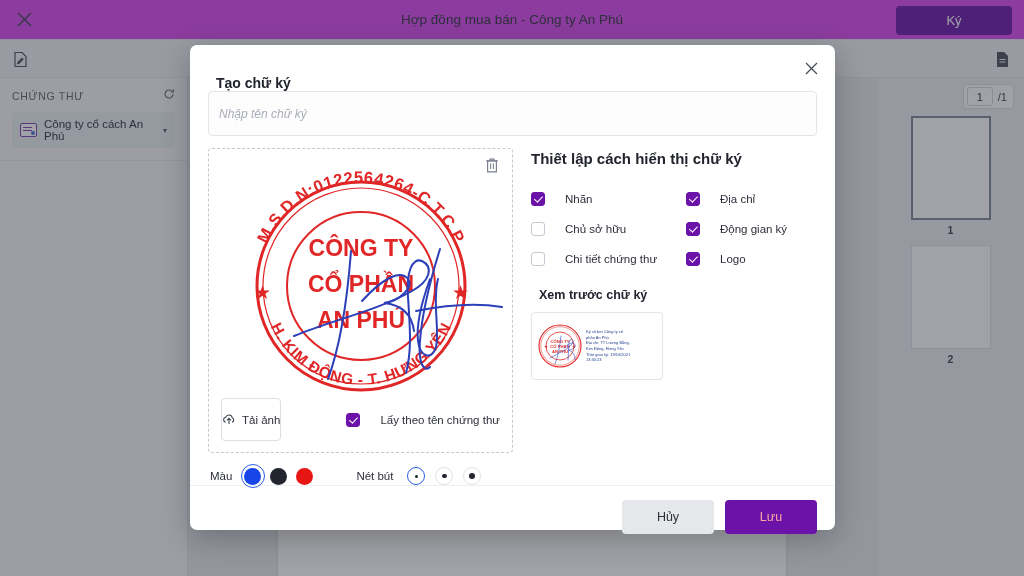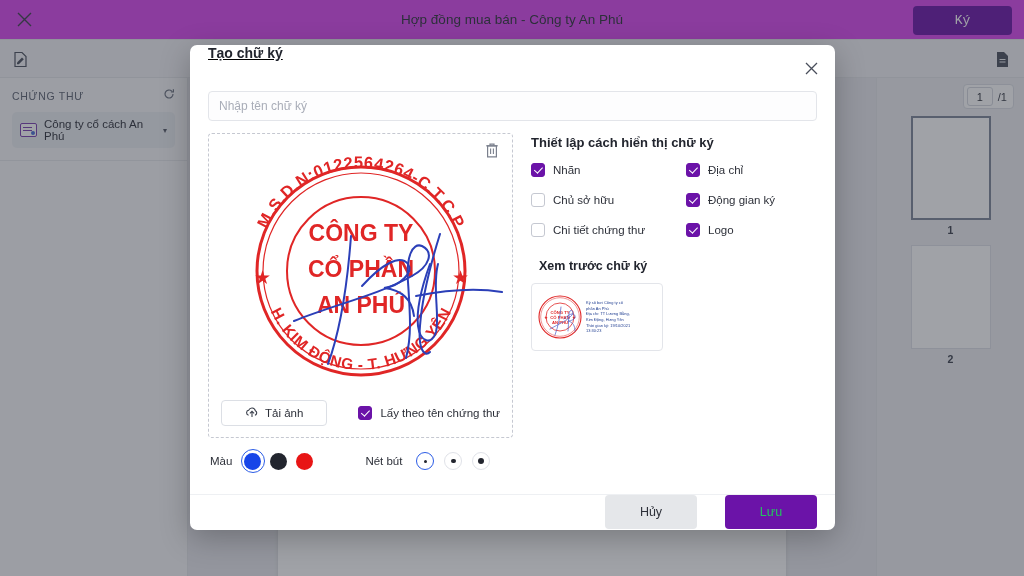--- a/index.html
+++ b/index.html
@@ -21,23 +21,23 @@
   }
   .topbar-close {
     width: 48px; height: 40px; display: flex; align-items: center; justify-content: center;
     color: #3b3f4a; font-size: 17px; line-height: 1; cursor: pointer;
   }
   .topbar-title {
     position: absolute; left: 0; right: 0; text-align: center;
     font-size: 13.5px; color: #2d3039; pointer-events: none;
   }
   .sign-btn {
-    position: absolute; right: 12px; top: 6px; width: 99px; height: 29px;
+    position: absolute; right: 12px; top: 6px; width: 116px; height: 29px;
     background: #6b13a8; color: #fff; border: none; border-radius: 4px;
-    font-size: 13px; font-family: Liberation Mono, monospace; cursor: pointer;
+    font-size: 13px; font-family: Liberation Sans, sans-serif; cursor: pointer;
     display: flex; align-items: center; justify-content: center;
   }
 
   .toolstrip {
     position: absolute; left: 0; top: 40px; width: 1024px; height: 38px;
     background: #f2f3f6; border-bottom: 1px solid #e3e5ea;
   }
   .toolstrip .tool {
     position: absolute; top: 7px; width: 24px; height: 24px;
     display: flex; align-items: center; justify-content: center;
@@ -116,35 +116,36 @@
 
   
   #overlay { position: absolute; inset: 0; background: rgba(45,48,60,.45); }
 
   .modal {
     position: absolute; left: 190px; top: 45px; width: 645px; height: 485px;
     background: #fff; border-radius: 7px; box-shadow: 0 8px 30px rgba(0,0,0,.25);
     display: flex; flex-direction: column;
   }
   .modal-head {
-    height: 46px; flex: 0 0 auto; display: flex; align-items: flex-start;
-    padding: 0 18px; position: relative; text-decoration: underline;
+    height: 46px; flex: 0 0 auto; display: flex; align-items: flex-end;
+    padding: 0 26px; position: relative;
   }
   .modal-title { font-size: 14px; color: #22252e; font-weight: bold; }
   .modal-close {
     position: absolute; right: 14px; top: 13px; width: 20px; height: 20px;
     display: flex; align-items: center; justify-content: center;
     color: #494e5b; font-size: 15px; cursor: pointer;
   }
   .modal-body { flex: 1 1 auto; padding: 0 18px; }
 
   .name-input {
-    width: 100%; height: 30px; border: 1px solid #e3e5ea; border-radius: 4px;
+    width: 100%; height: 45px; border: 1px solid #e3e5ea; border-radius: 4px;
     padding: 0 10px; font-size: 12px; color: #2d3039; font-family: inherit;
     background: #fdfdfe;
+    font-style: italic;
   }
   .name-input::placeholder { color: #a9adb8; }
 
   .body-cols { display: flex; gap: 18px; margin-top: 12px; }
 
   .draw-pane {
     width: 305px; flex: 0 0 auto; border: 1px dashed #c5c8d1; border-radius: 4px;
     position: relative; height: 305px; background: #fff;
   }
   .trash {
@@ -153,39 +154,39 @@
   }
   .stamp-holder {
     position: absolute; left: 0; right: 0; top: 0; height: 248px;
     display: flex; align-items: center; justify-content: center; overflow: hidden;
   }
   .draw-footer {
     position: absolute; left: 12px; right: 12px; bottom: 11px;
     display: flex; align-items: center; justify-content: space-between;
   }
   .upload-btn {
-    display: flex; align-items: center; gap: 6px; height: 26px; padding: 0 23px;
+    display: flex; align-items: center; gap: 6px; height: 43px; padding: 0 0;
     border: 1px solid #dcdfe5; border-radius: 4px; background: #fff;
     font-size: 11.5px; color: #2d3039; font-family: inherit; cursor: pointer;
   }
 
-  .chk { display: flex; align-items: center; gap: 8px; cursor: pointer; }
+  .chk { display: flex; align-items: center; gap: 20px; cursor: pointer; }
   .box {
     width: 14px; height: 14px; border-radius: 3px; border: 1.4px solid #c5c8d1;
     background: #fff; flex: 0 0 auto; position: relative;
   }
   .box.on { background: #6b13a8; border-color: #6b13a8; }
   .box.on::after {
     content: ""; position: absolute; left: 4px; top: 1px; width: 3.5px; height: 7px;
     border: solid #fff; border-width: 0 1.7px 1.7px 0; transform: rotate(43deg);
   }
   .chk-label { font-size: 11.5px; color: #2d3039; }
 
   .opt-pane { flex: 1 1 auto; padding-top: 2px; }
-  .opt-title { font-size: 13px; font-weight: bold; color: #22252e; margin-bottom: 13px; }
+  .opt-title { font-size: 15px; font-weight: bold; color: #22252e; margin-bottom: 25px; }
   .opt-grid {
     display: grid; grid-template-columns: 155px 1fr; row-gap: 16px;
   }
   .prev-title { font-size: 12.5px; font-weight: bold; color: #22252e; margin: 22px 8px 10px; }
   .prev-card {
     width: 132px; height: 68px; border: 1px solid #e3e5ea; border-radius: 4px;
     background: #fff; display: flex; align-items: center; padding: 4px 5px; gap: 3px;
   }
   .prev-stamp { width: 46px; height: 56px; flex: 0 0 auto; position: relative; }
   .prev-text {
@@ -207,30 +208,30 @@
   }
   .pens { display: flex; align-items: center; gap: 10px; margin-left: 4px; }
   .pen {
     width: 18px; height: 18px; border-radius: 50%; border: 1px solid #e0e2e8;
     background: #fff; display: flex; align-items: center; justify-content: center; cursor: pointer;
   }
   .pen.sel { border-color: #2b5ce6; }
   .pen i { display: block; border-radius: 50%; background: #22252e; }
 
   .modal-foot {
-    height: 62px; flex: 0 0 auto; display: flex; 
-    justify-content: flex-end; gap: 28px; padding: 0 18px; border-top: 1px solid #eef0f3; margin-top: 24px;
+    height: 62px; flex: 0 0 auto; display: flex; align-items: center;
+    justify-content: flex-end; gap: 11px; padding: 0 18px; border-top: 1px solid #eef0f3;
   }
   .btn-cancel {
     width: 92px; height: 34px; border: none; border-radius: 4px; background: #e5e7ea;
     color: #2d3039; font-size: 12.5px; font-family: inherit; cursor: pointer;
   }
   .btn-save {
     width: 92px; height: 34px; border: none; border-radius: 4px; background: #6b13a8;
-    color: #22c55e; font-size: 12.5px; font-family: inherit; cursor: pointer;
+    color: #fca5a5; font-size: 12.5px; font-family: inherit; cursor: pointer;
   }
 </style>
 </head>
 <body>
 
 <div id="app">
 
   <div class="topbar">
     <div class="topbar-close">
       <svg width="15" height="15" viewBox="0 0 15 15">
@@ -442,21 +443,21 @@
     </div>
 
     
     <div class="controls-row">
       <span class="ctrl-label">Màu</span>
       <span class="swatches">
         <span class="sw sel" style="background:#1745e8"></span>
         <span class="sw" style="background:#22252e"></span>
         <span class="sw" style="background:#e81515"></span>
       </span>
-      <span class="ctrl-label" style="margin-left:42px">Nét bút</span>
+      <span class="ctrl-label" style="margin-left:33px">Nét bút</span>
       <span class="pens">
         <span class="pen sel">
             <i style="width:3px;height:3px"></i>
           </span>
         <span class="pen">
             <i style="width:4.5px;height:4.5px"></i>
           </span>
         <span class="pen">
             <i style="width:6px;height:6px"></i>
           </span>

